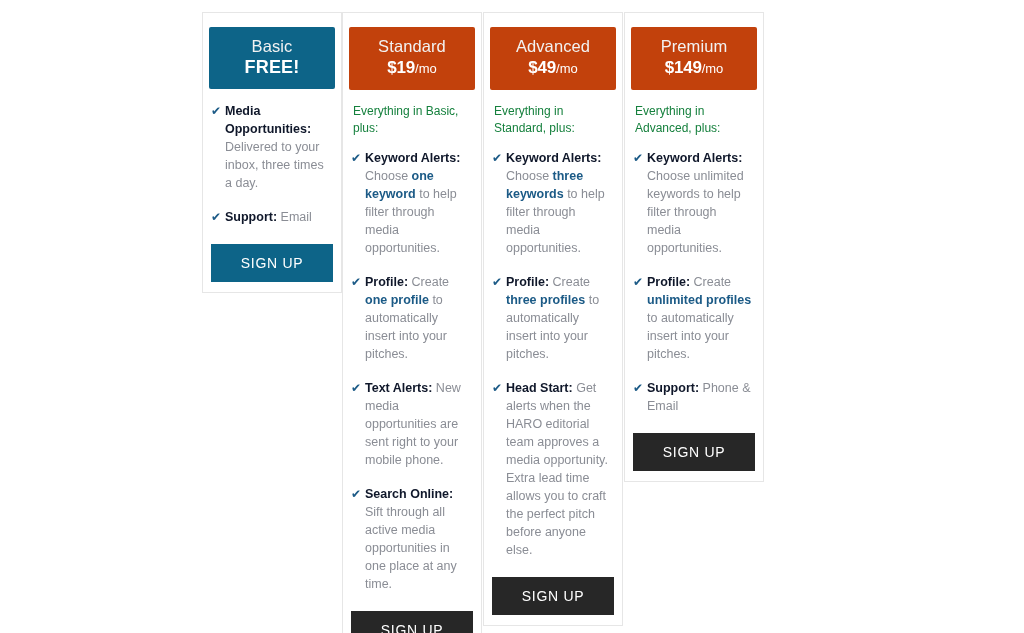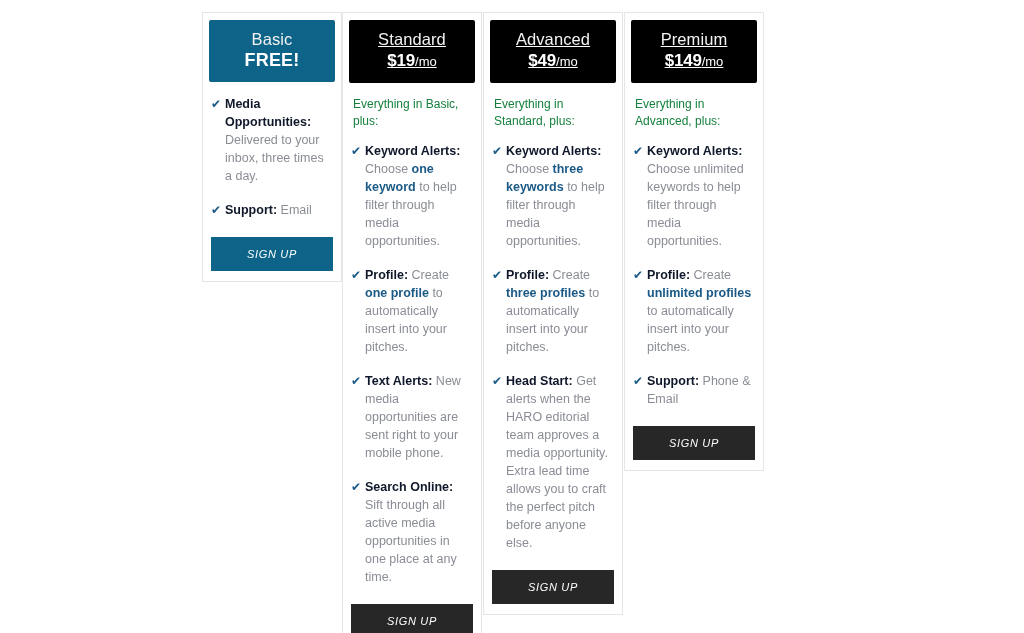--- a/index.html
+++ b/index.html
@@ -17,37 +17,37 @@
     position: relative;
     width: 1024px;
     height: 633px;
   }
   .plan-card {
     position: absolute;
     top: 12px;
     width: 122px;
     background: #ffffff;
     border: 1px solid #e6e6e6;
-    padding: 1px 8px 8px 8px;
+    padding: 8px 8px 8px 8px;
     box-sizing: content-box;
   }
   .plan-card.col-basic    { left: 202px; }
   .plan-card.col-standard { left: 342px; }
   .plan-card.col-advanced { left: 483px; }
   .plan-card.col-premium  { left: 624px; }
 
   .plan-header {
     margin: 6px -2px 0 -2px;
     padding: 9px 6px 11px 6px;
     text-align: center;
     color: #ffffff;
     border-radius: 2px;
   }
   .plan-header.theme-teal { background: #0d6488; }
-  .plan-header.theme-dark { background: #000000; text-decoration: underline; }
+  .plan-header.theme-dark { background: #c2410c; }
 
   .plan-name {
     display: block;
     font-size: 16.5px;
     font-weight: 400;
     line-height: 20px;
     letter-spacing: 0.1px;
     color: #f2f2f2;
   }
   .plan-price-row {
@@ -113,26 +113,25 @@
 
   .signup-btn {
     display: block;
     width: 100%;
     margin: 18px 0 2px 0;
     padding: 11px 0 11px 0;
     border: 0;
     box-sizing: border-box;
     text-align: center;
     font-family: "Liberation Sans", sans-serif;
-    font-size: 11px;
+    font-size: 14px;
     font-weight: 400;
     letter-spacing: 0.7px;
     color: #ffffff;
     cursor: pointer;
-    font-style: italic;
   }
   .signup-btn.theme-teal { background: #0d6488; }
   .signup-btn.theme-dark { background: #272727; }
 </style>
 </head>
 <body>
 
 <div class="pricing-wrap">
 
   <div class="plan-card col-basic">

